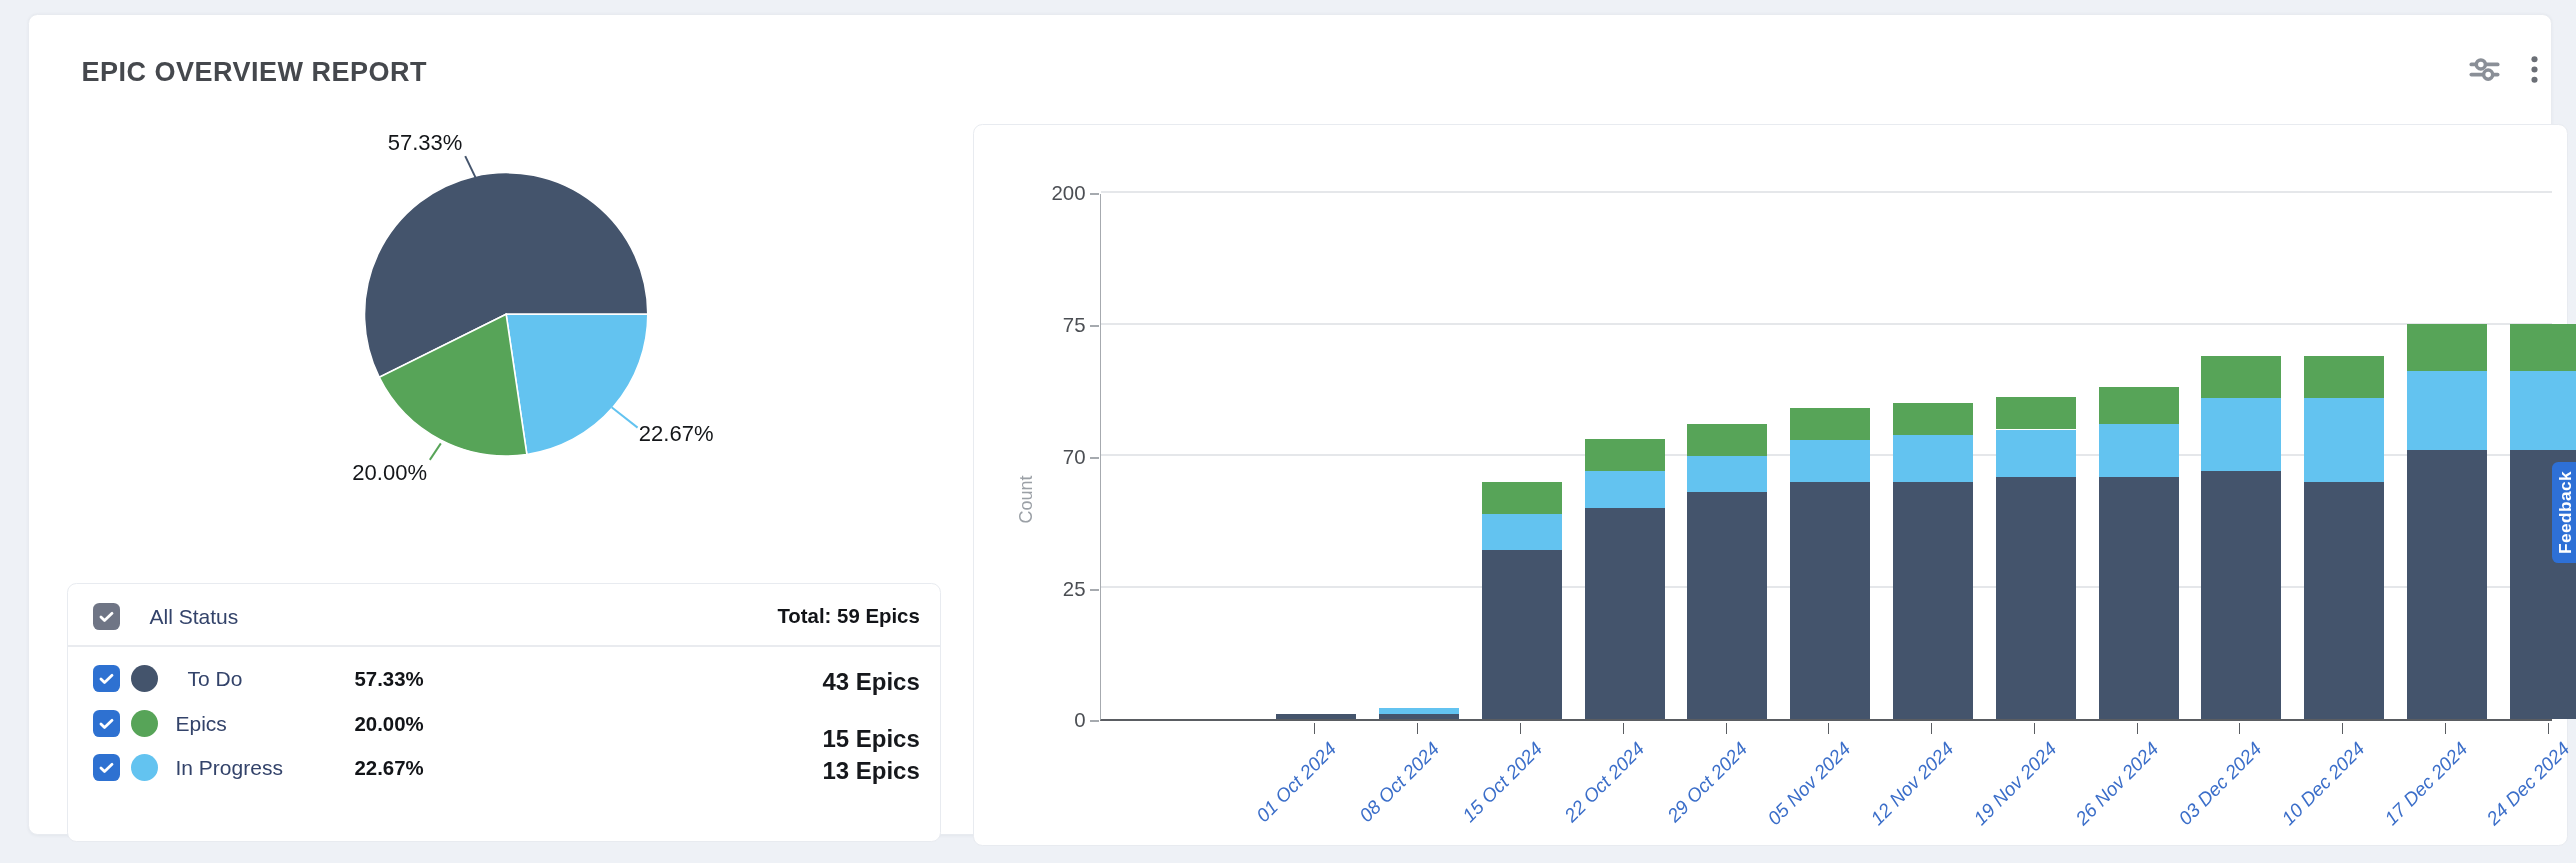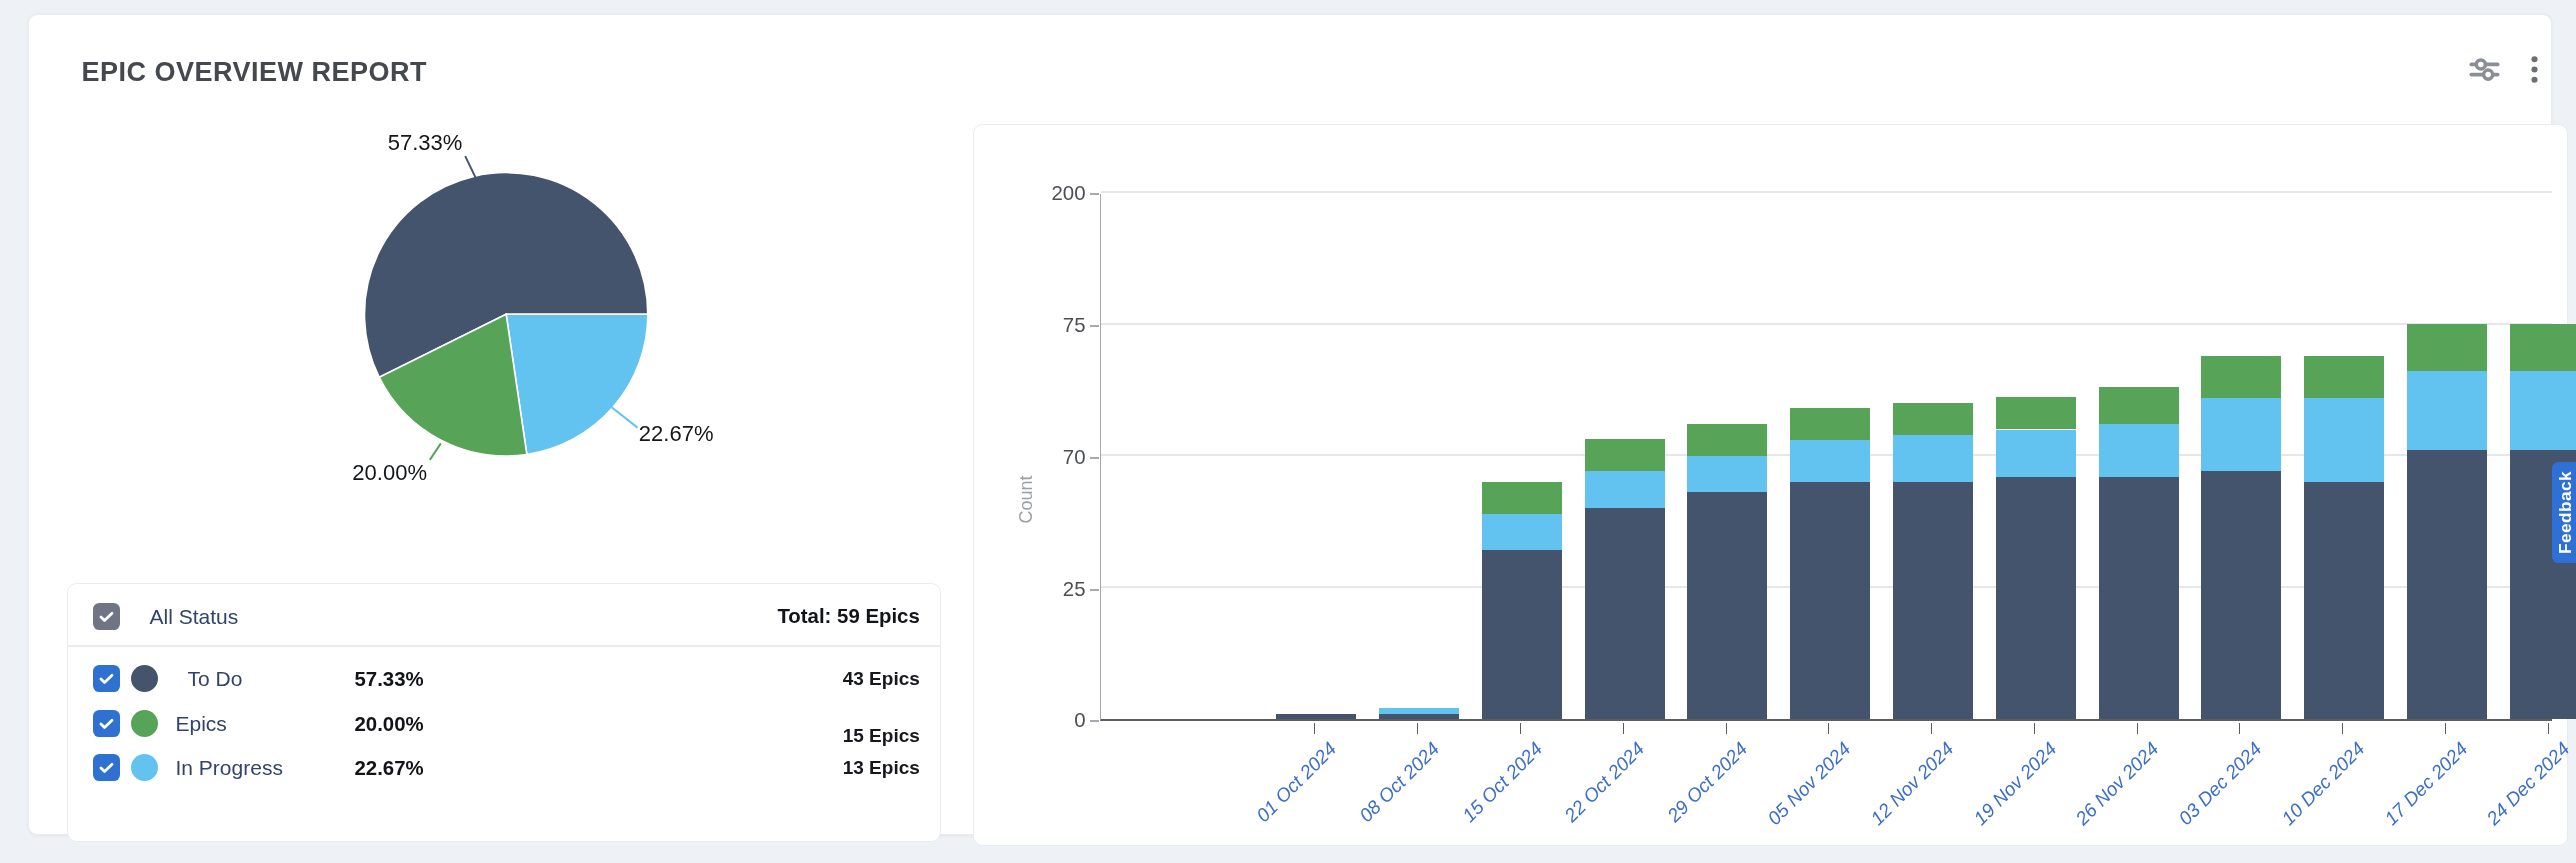--- a/index.html
+++ b/index.html
@@ -32,21 +32,21 @@
   #legend-card { left:38px; top:568px; width:874px; height:259px; }
   .checkbox {
     position:absolute; width:27px; height:27px; border-radius:6.3px;
     background:#2e71d1; display:flex; align-items:center; justify-content:center;
     cursor:pointer;
   }
   .checkbox.gray { background:#6f7585; }
   .checkbox svg { width:19px; height:19px; }
   .legend-row-label { position:absolute; font-size:21px; color:#33436a; white-space:nowrap; }
   .legend-pct  { position:absolute; left:287px; font-size:20.4px; font-weight:700; color:#121418; }
-  .legend-count{ position:absolute; right:19.7px; font-size:19px; font-weight:700; color:#16181c; }
+  .legend-count{ position:absolute; right:19.7px; font-size:24px; font-weight:700; color:#16181c; }
   .swatch { position:absolute; left:63px; width:27px; height:27px; border-radius:50%; }
   #legend-divider { position:absolute; left:0; top:61px; width:100%; height:1.6px; background:#e9ebef; }
   #total-label { position:absolute; right:19.7px; top:21px; font-size:20.4px; font-weight:700; color:#121418; }
 
   
   #bar-card { left:944px; top:109px; width:1595px; height:722px; }
   #plot {
     position:absolute; left:126px; top:69px; width:1452px; height:527px;
     border-left:1.6px solid #a6aaaf; border-bottom:2.4px solid #5a5d62;
   }

